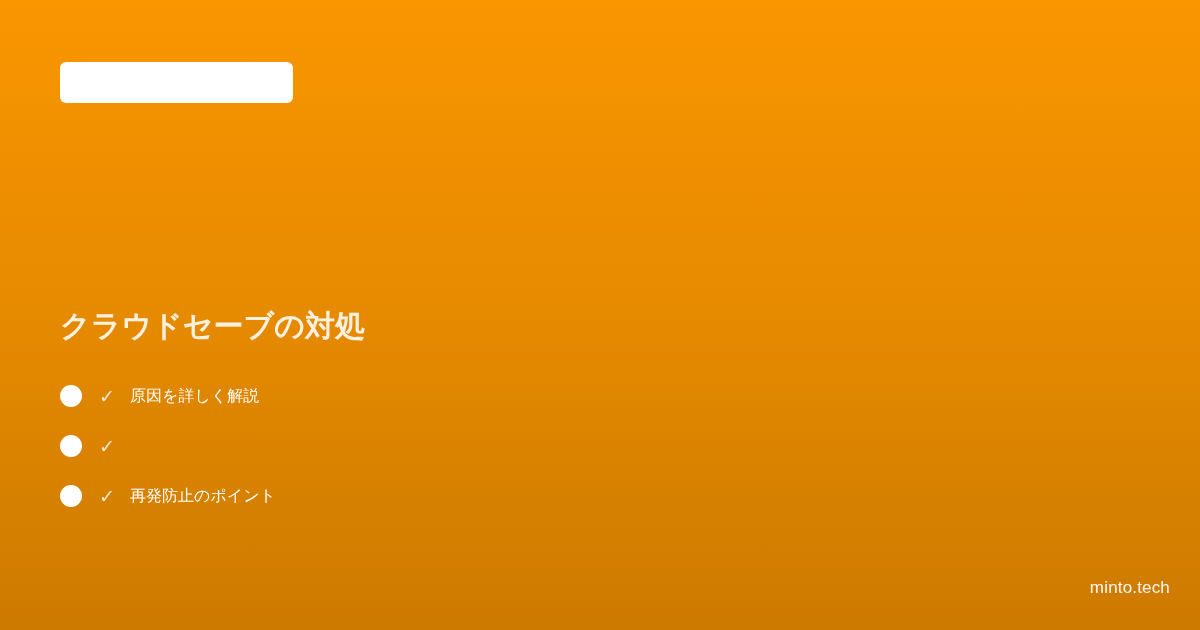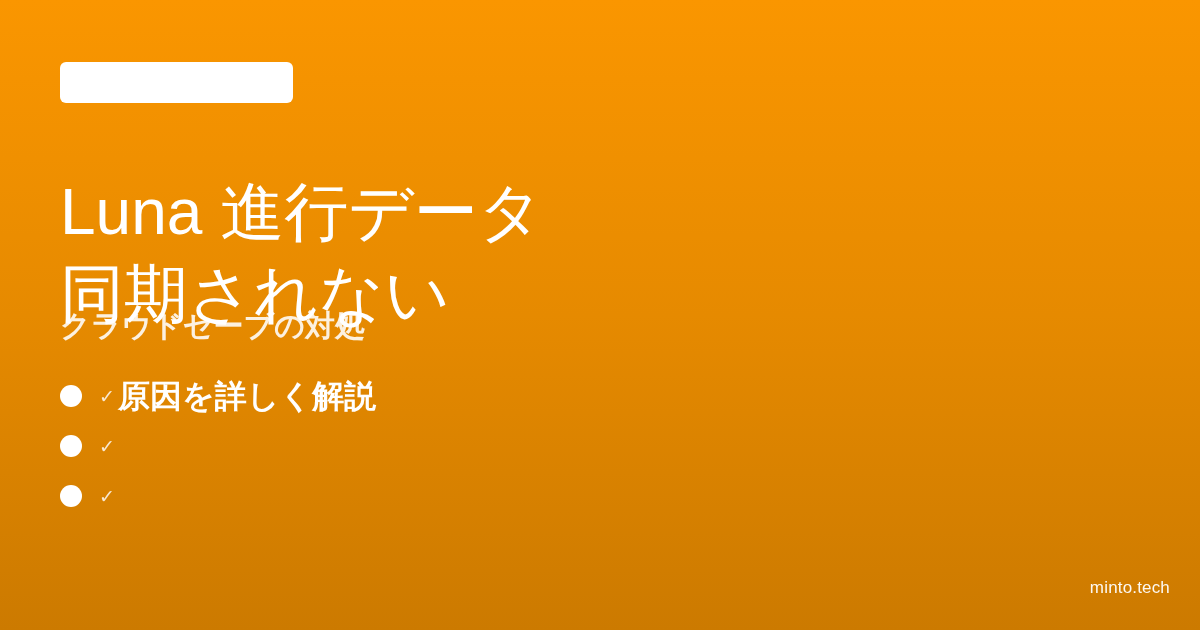--- a/index.html
+++ b/index.html
@@ -109,24 +109,24 @@
     width: 22px;
     margin-left: 14px;
     flex: 0 0 auto;
     color: rgba(255, 255, 255, 0.82);
     font-size: 19px;
     line-height: 1;
     text-align: center;
   }
 
   .bullet-text {
-    margin-left: 0;
+    margin-left: 12px;
     color: #ffffff;
-    font-size: 32px;
-    font-weight: 700;
+    font-size: 16px;
+    font-weight: 400;
     line-height: 34px;
     white-space: nowrap;
   }
 
   
   .footer {
     position: absolute;
     right: 30px;
     bottom: 32px;
     color: rgba(255, 255, 255, 0.95);
@@ -138,38 +138,35 @@
 </style>
 </head>
 <body>
 
 <div class="card">
 
   <div class="badge">
     <span class="badge-label"></span>
   </div>
 
-  <h1 class="title">
-    <span class="title-line">Luna 進行データ</span>
-    <span class="title-line">同期されない</span>
-  </h1>
 
   <div class="subtitle">クラウドセーブの対処</div>
 
   <ul class="bullets">
     <li class="bullet-item">
       <span class="bullet-dot"></span>
       <span class="bullet-check">✓</span>
       <span class="bullet-text">原因を詳しく解説</span>
     </li>
     <li class="bullet-item">
       <span class="bullet-dot"></span>
       <span class="bullet-check">✓</span>
     </li>
     <li class="bullet-item">
       <span class="bullet-dot"></span>
       <span class="bullet-check">✓</span>
+      <span class="bullet-text">再発防止のポイント</span>
     </li>
   </ul>
 
   <div class="footer">minto.tech</div>
 
 </div>
 
 </body></html>

